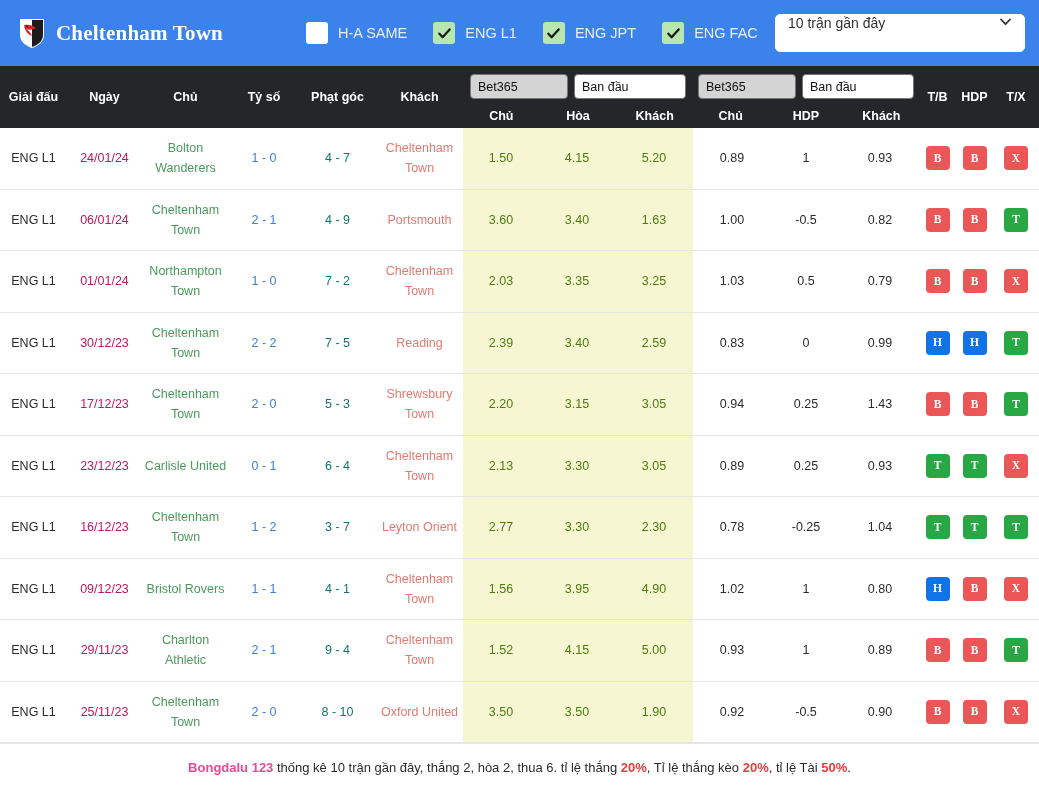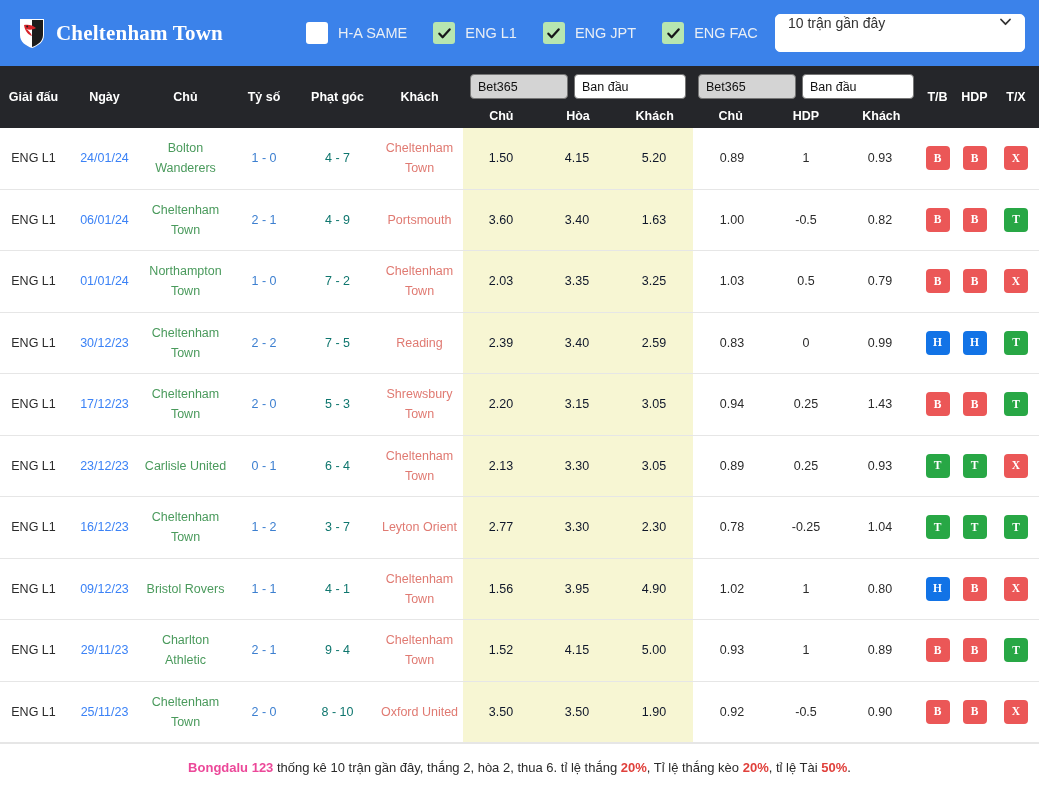--- a/index.html
+++ b/index.html
@@ -155,26 +155,26 @@
     background: #fff;
   }
   tbody td {
     padding: 10px 2px;
     text-align: center;
     vertical-align: middle;
     font-size: 12.5px;
     line-height: 1.62;
   }
   .league { color: #2b2b2b; }
-  .date { color: #3b82f6; }
+  .date { color: #be185d; }
   .home { color: #4a9a5c; }
   .away { color: #e07a72; }
   .score { color: #3c7fd0; }
   .corner { color: #0f766e; }
-  td.odds { background: #f7f6d3; color: #0f172a; text-align: center; }
+  td.odds { background: #f7f6d3; color: #4d7c0f; text-align: center; }
   td.asian { color: #2b2b2b; }
 
   .badge {
     display: inline-flex;
     align-items: center;
     justify-content: center;
     width: 24px; height: 24px;
     border-radius: 4px;
     color: #ffffff;
     font-size: 11.5px;

